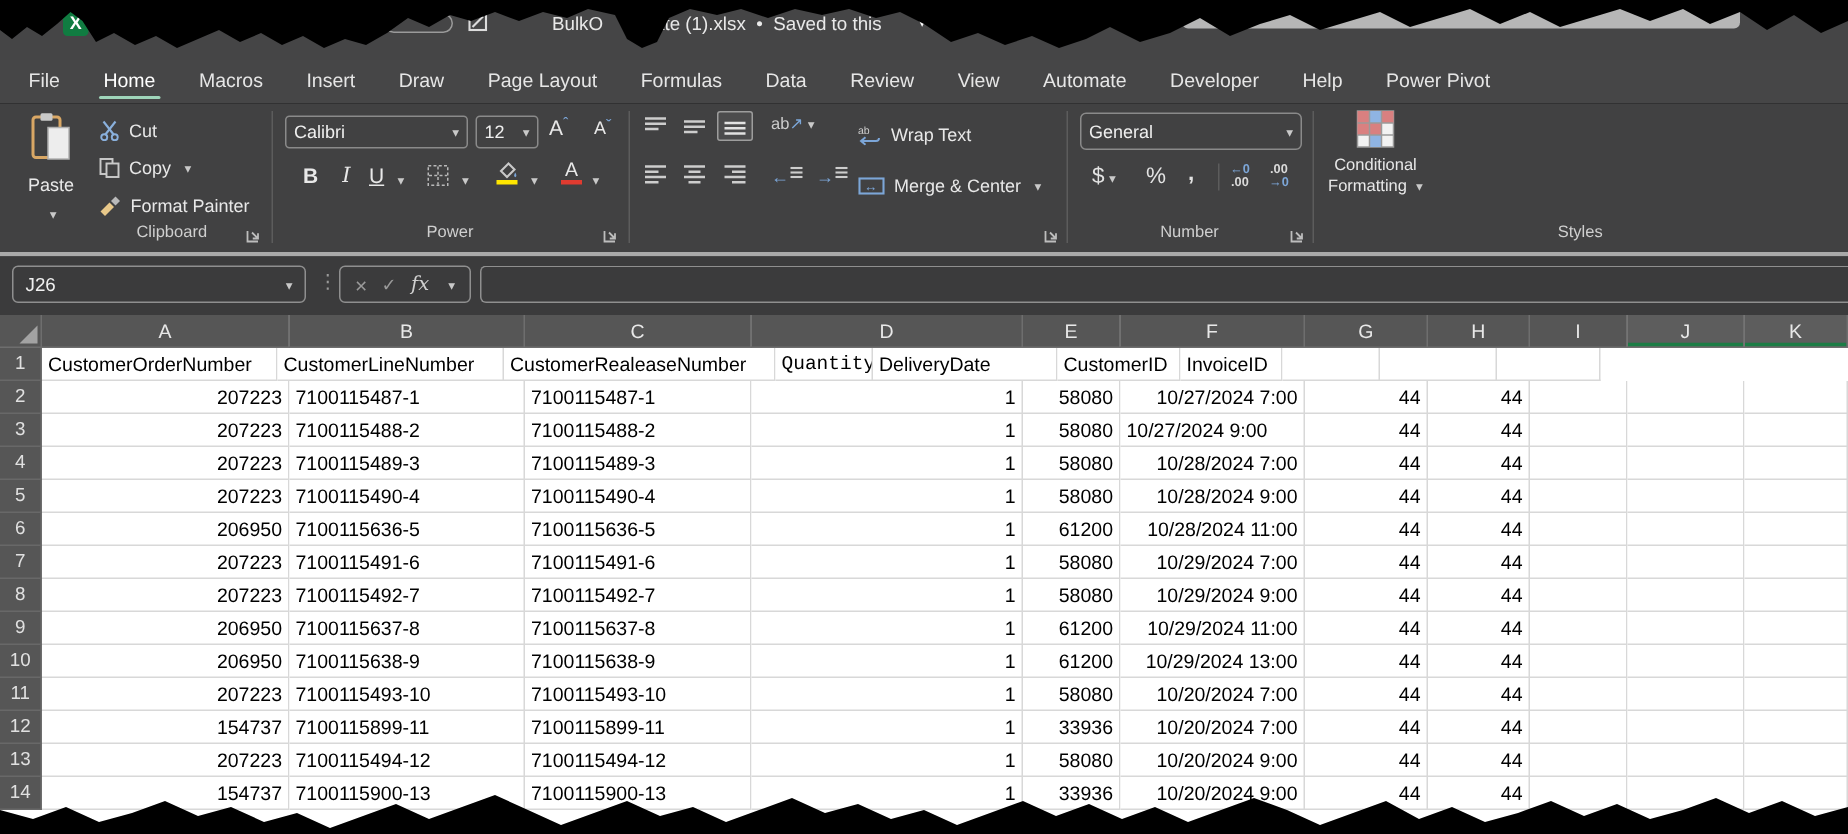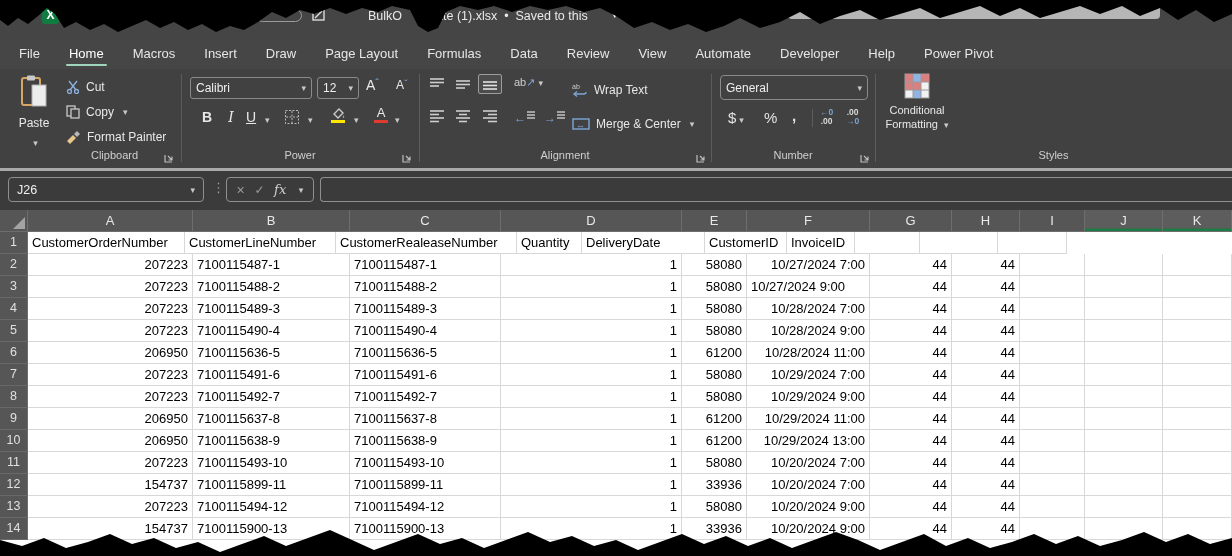--- a/index.html
+++ b/index.html
@@ -296,21 +296,20 @@
   <div class="abs smallbtn" style="left:572px;top:44px;">
     <span class="icbox">
       <svg width="18" height="14" viewBox="0 0 18 14">
           <rect x="1" y="2" width="16" height="10" fill="none" stroke="#7ca6d8" stroke-width="1.4"></rect>
           <text x="4" y="10.5" font-size="9" fill="#7ca6d8">↔</text>
         </svg>
     </span>
     <span>Merge &amp; Center</span>
     <span class="dd">▾</span>
   </div>
-  <div class="abs glabel" style="left:419px;width:292px;">Alignment</div>
   <span class="abs launcher" style="left:696px;">
     <svg width="11" height="11" viewBox="0 0 11 11">
         <path d="M1 3 V10 H8" fill="none" stroke="#bdbdbd" stroke-width="1.2"></path>
         <path d="M4 4 L8 8 M8 4.5 V8 H4.5" fill="none" stroke="#bdbdbd" stroke-width="1.2"></path>
       </svg>
   </span>
 
   <div class="abs combo" style="left:720px;top:6px;width:148px;height:25px;border-radius:4px;">
     <span>General</span>
     <span class="dd">▾</span>
@@ -392,21 +391,21 @@
         <div class="colh colh-sel" style="width: 78px;">J</div>
         <div class="colh colh-sel" style="width: 69px;">K</div>
       </div>
   </div>
   <div>
       <div class="grow">
         <div class="rowh">1</div>
         <div class="cell" style="width: 157px; text-align: left;">CustomerOrderNumber</div>
         <div class="cell" style="width: 151px; text-align: left;">CustomerLineNumber</div>
         <div class="cell" style="width: 181px; text-align: left;">CustomerRealeaseNumber</div>
-        <div class="cell" style="width: 65px; text-align: left;">Quantity</div>
+        <div class="cell" style="width: 65px; text-align: left; font-family: Liberation Mono, monospace;">Quantity</div>
         <div class="cell" style="width: 123px; text-align: left;">DeliveryDate</div>
         <div class="cell" style="width: 82px; text-align: left;">CustomerID</div>
         <div class="cell" style="width: 68px; text-align: left;">InvoiceID</div>
         <div class="cell" style="width: 65px; text-align: left;"></div>
         <div class="cell" style="width: 78px; text-align: left;"></div>
         <div class="cell" style="width: 69px; text-align: left;"></div>
       </div>
       <div class="grow">
         <div class="rowh">2</div>
         <div class="cell" style="width: 165px; text-align: right;">207223</div>

